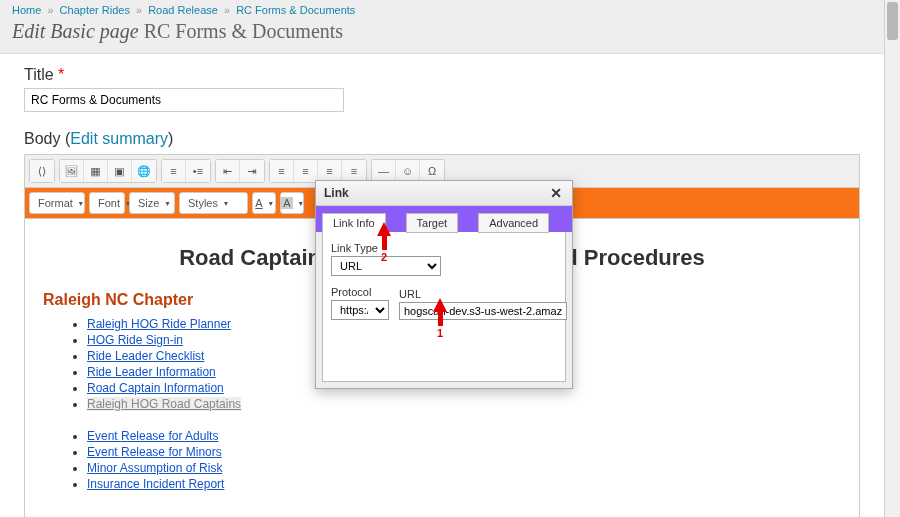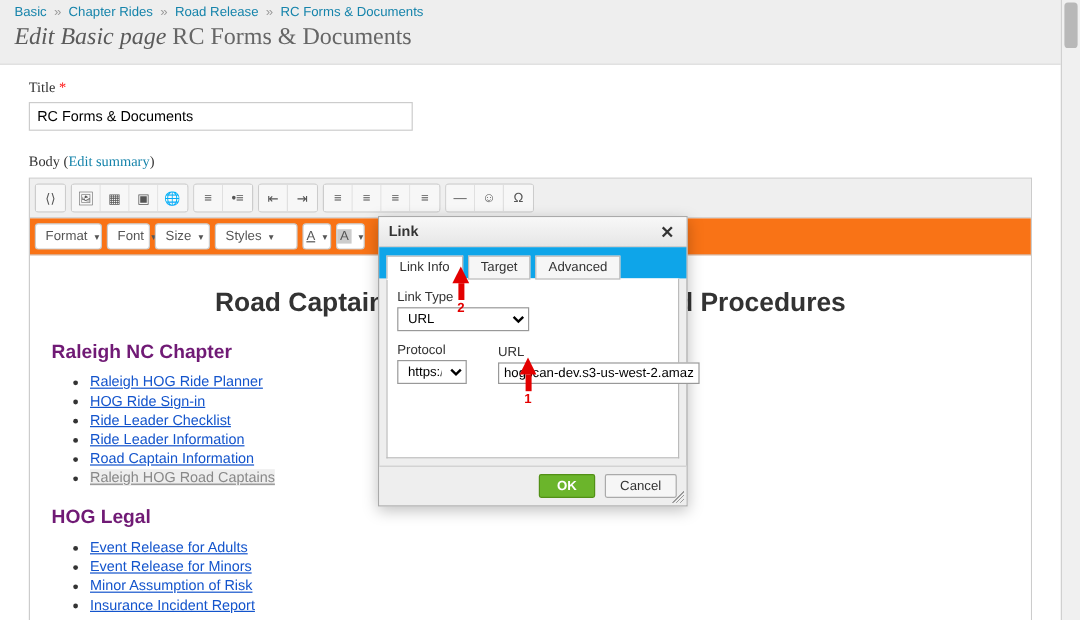--- a/index.html
+++ b/index.html
@@ -11,54 +11,54 @@
   .header { background: #eee; border-bottom: 1px solid #ddd; padding: 4px 12px 10px; }
   .breadcrumb { font-size: 11px; color: #999; padding-bottom: 4px; }
   .breadcrumb a { color: #1684ab; text-decoration: none; }
   .breadcrumb span.sep { color: #999; padding: 0 3px; }
   .page-title { font-size: 20px; font-style: italic; color: #5a5a5a; font-family: Georgia, serif; }
   .page-title .nonitalic { font-style: normal; color: #666; }
   .tabs-top { position: absolute; right: 24px; top: 30px; display: flex; gap: 2px; }
   .tabs-top .tab { background: #bfbfbf; color: #555; padding: 6px 14px; font-size: 11px; cursor: pointer; }
   .tabs-top .tab.active { background: #fff; color: #333; }
   .main { padding: 12px 24px; }
-  .field-label { font-size: 12px; margin-bottom: 4px; color: #333; font-family: Liberation Serif, serif; }
+  .field-label { font-size: 16px; margin-bottom: 4px; color: #333; }
   .req { color: red; }
   .title-input { width: 320px; padding: 4px 6px; border: 1px solid #ccc; font-size: 12px; margin-bottom: 18px; }
   .body-label { margin-bottom: 6px; }
   .body-label a { color: #1684ab; text-decoration: none; }
   .editor-wrap { border: 1px solid #ccc; background: #fff; }
   .toolbar { background: #efefef; border-bottom: 1px solid #ccc; padding: 2px 4px; display: flex; flex-wrap: wrap; align-items: center; }
   .toolbar .group { display: inline-flex; border: 1px solid #ccc; border-radius: 3px; background: #fff; margin: 2px 4px 2px 0; }
   .toolbar .btn { width: 24px; height: 22px; display: inline-flex; align-items: center; justify-content: center; font-size: 11px; color: #555; border-right: 1px solid #e0e0e0; cursor: pointer; background: #f7f7f7; }
   .toolbar .btn:last-child { border-right: none; }
   .toolbar-row2 { background: #f97316; border-bottom: 1px solid #ccc; padding: 4px 4px; display: flex; align-items: center; gap: 4px; }
   .dropdown { display: inline-flex; align-items: center; border: 1px solid #ccc; border-radius: 3px; background: #fff; height: 22px; padding: 0 4px 0 8px; font-size: 11px; color: #555; cursor: pointer; }
   .dropdown .caret { margin-left: 6px; font-size: 8px; }
   .solo { width: 24px; justify-content: center; padding: 0; }
   .editor-body { min-height: 300px; padding: 10px 18px 40px; position: relative; background: #fff; }
   .editor-body h1 { text-align: center; font-size: 22px; font-weight: bold; color: #333; margin: 16px 0 20px; }
-  .editor-body h3 { font-size: 16px; font-weight: bold; color: #701a75; margin: 12px 0 8px; }
+  .editor-body h3 { font-size: 16px; font-weight: bold; color: #c2410c; margin: 12px 0 8px; }
   .editor-body ul { margin: 0 0 18px 8px; padding-left: 24px; }
-  .editor-body ul li { margin: 2px 0; list-style: disc; color: #333; }
+  .editor-body ul li { margin: 2px 12px; list-style: disc; color: #333; }
   .editor-body ul li a { color: #1354cc; text-decoration: underline; }
   .editor-body ul li a.visited { color: #888; background: #eee; }
 
   
   .dialog { position: absolute; left: 315px; top: 180px; width: 258px; background: #eee; border: 1px solid #aaa; box-shadow: 0 4px 12px rgba(0,0,0,0.25); font-size: 12px; }
   .dialog-titlebar { background: linear-gradient(#f8f8f8,#e6e6e6); border-bottom: 1px solid #ccc; padding: 5px 8px; display: flex; justify-content: space-between; align-items: flex-end; font-weight: bold; cursor: move;}
   .dialog-close { cursor: pointer; font-size: 14px; line-height: 1; padding:0 2px; }
-  .dialog-tabs { display: flex; gap: 4px; padding: 6px 6px 0; background: #0ea5e9; }
+  .dialog-tabs { display: flex; gap: 20px; padding: 6px 6px 0; background: #8b5cf6; }
   .dialog-tabs .dtab { border: 1px solid #bbb; background: #f6f6f6; padding: 3px 10px; font-size: 11px; cursor: pointer; position:relative; top:1px; }
   .dialog-tabs .dtab.active { background: #fff; border-bottom: 1px solid #fff; }
   .dialog-body { background: #fff; border: 1px solid #bbb; margin: 0 6px 6px; padding: 10px 8px 6px; border-top:none; min-height:150px; }
   .dialog-body label { display: block; font-size: 11px; color: #333; margin-bottom: 2px; }
   .dialog-body select, .dialog-body input[type=text] { font-size: 11px; padding: 2px 4px; border: 1px solid #999; background: #fff; }
   .link-type { width: 110px; margin-bottom: 10px; }
-  .proto-row { display: flex; gap: 26px; align-items: flex-end; margin-bottom: 10px; }
+  .proto-row { display: flex; gap: 10px; align-items: flex-end; margin-bottom: 10px; }
   .proto-row .col { display:flex; flex-direction:column; }
   .proto-sel { width: 58px; }
   .url-input { width: 168px; }
   .browse-btn { border: 1px solid #999; background: linear-gradient(#fff,#e8e8e8); padding: 3px 10px; font-size: 11px; cursor: pointer; }
   .dialog-footer { background: #eee; border-top: 1px solid #ccc; padding: 6px 8px; display: flex; justify-content: flex-end; gap: 8px; position:relative; }
   .ok-btn { background: #6bb52b; border: 1px solid #529016; color: #fff; padding: 3px 14px; font-weight: bold; font-size: 11px; cursor: pointer; border-radius:2px; }
   .cancel-btn { background: #f6f6f6; border: 1px solid #aaa; color: #333; padding: 3px 12px; font-size: 11px; cursor: pointer; border-radius:2px;}
   .resize-grip { position:absolute; right:2px; bottom:2px; width:10px; height:10px; background:
     linear-gradient(135deg, transparent 50%, #999 50%, #999 55%, transparent 55%, transparent 65%, #999 65%, #999 70%, transparent 70%, transparent 80%, #999 80%, #999 85%, transparent 85%); cursor:nwse-resize;}
 
@@ -70,21 +70,21 @@
   .arrow1 { left: 433px; top: 298px; }
   .arrow2 { left: 377px; top: 222px; }
 </style>
 </head>
 <body>
 
 <div class="page">
   <div class="content">
     <div class="header">
       <div class="breadcrumb">
-        <a href="#">Basic</a>
+        <a href="#">Home</a>
         <span class="sep">»</span>
         <a href="#">Chapter Rides</a>
         <span class="sep">»</span>
         <a href="#">Road Release</a>
         <span class="sep">»</span>
         <a href="#">RC Forms &amp; Documents</a>
       </div>
       <div class="page-title">
         <span>Edit Basic page</span>
         <span class="nonitalic">RC Forms &amp; Documents</span>
@@ -174,21 +174,20 @@
           <h1>Road Captain Forms, Documents, and Procedures</h1>
           <h3>Raleigh NC Chapter</h3>
           <ul>
             <li><a href="#">Raleigh HOG Ride Planner</a></li>
             <li><a href="#">HOG Ride Sign-in</a></li>
             <li><a href="#">Ride Leader Checklist</a></li>
             <li><a href="#">Ride Leader Information</a></li>
             <li><a href="#">Road Captain Information</a></li>
             <li><a href="#" class="visited">Raleigh HOG Road Captains</a></li>
           </ul>
-          <h3>HOG Legal</h3>
           <ul>
             <li><a href="#">Event Release for Adults</a></li>
             <li><a href="#">Event Release for Minors</a></li>
             <li><a href="#">Minor Assumption of Risk</a></li>
             <li><a href="#">Insurance Incident Report</a></li>
           </ul>
         </div>
 
       </div>
     </div>
@@ -216,25 +215,20 @@
           <select class="proto-sel">
             <option>https://</option>
           </select>
         </div>
         <div class="col">
           <label>URL</label>
           <input type="text" class="url-input" value="hogscan-dev.s3-us-west-2.amazonaws.com/43" style="">
         </div>
       </div>
     </div>
-    <div class="dialog-footer">
-      <button class="ok-btn">OK</button>
-      <button class="cancel-btn">Cancel</button>
-      <div class="resize-grip"></div>
-    </div>
   </div>
 
   <div class="arrow arrow1">
     <div class="arrow-head"></div>
       <div class="arrow-stem"></div>
     <div class="arrow-label">1</div>
   </div>
   <div class="arrow arrow2">
     <div class="arrow-head"></div>
       <div class="arrow-stem"></div>

